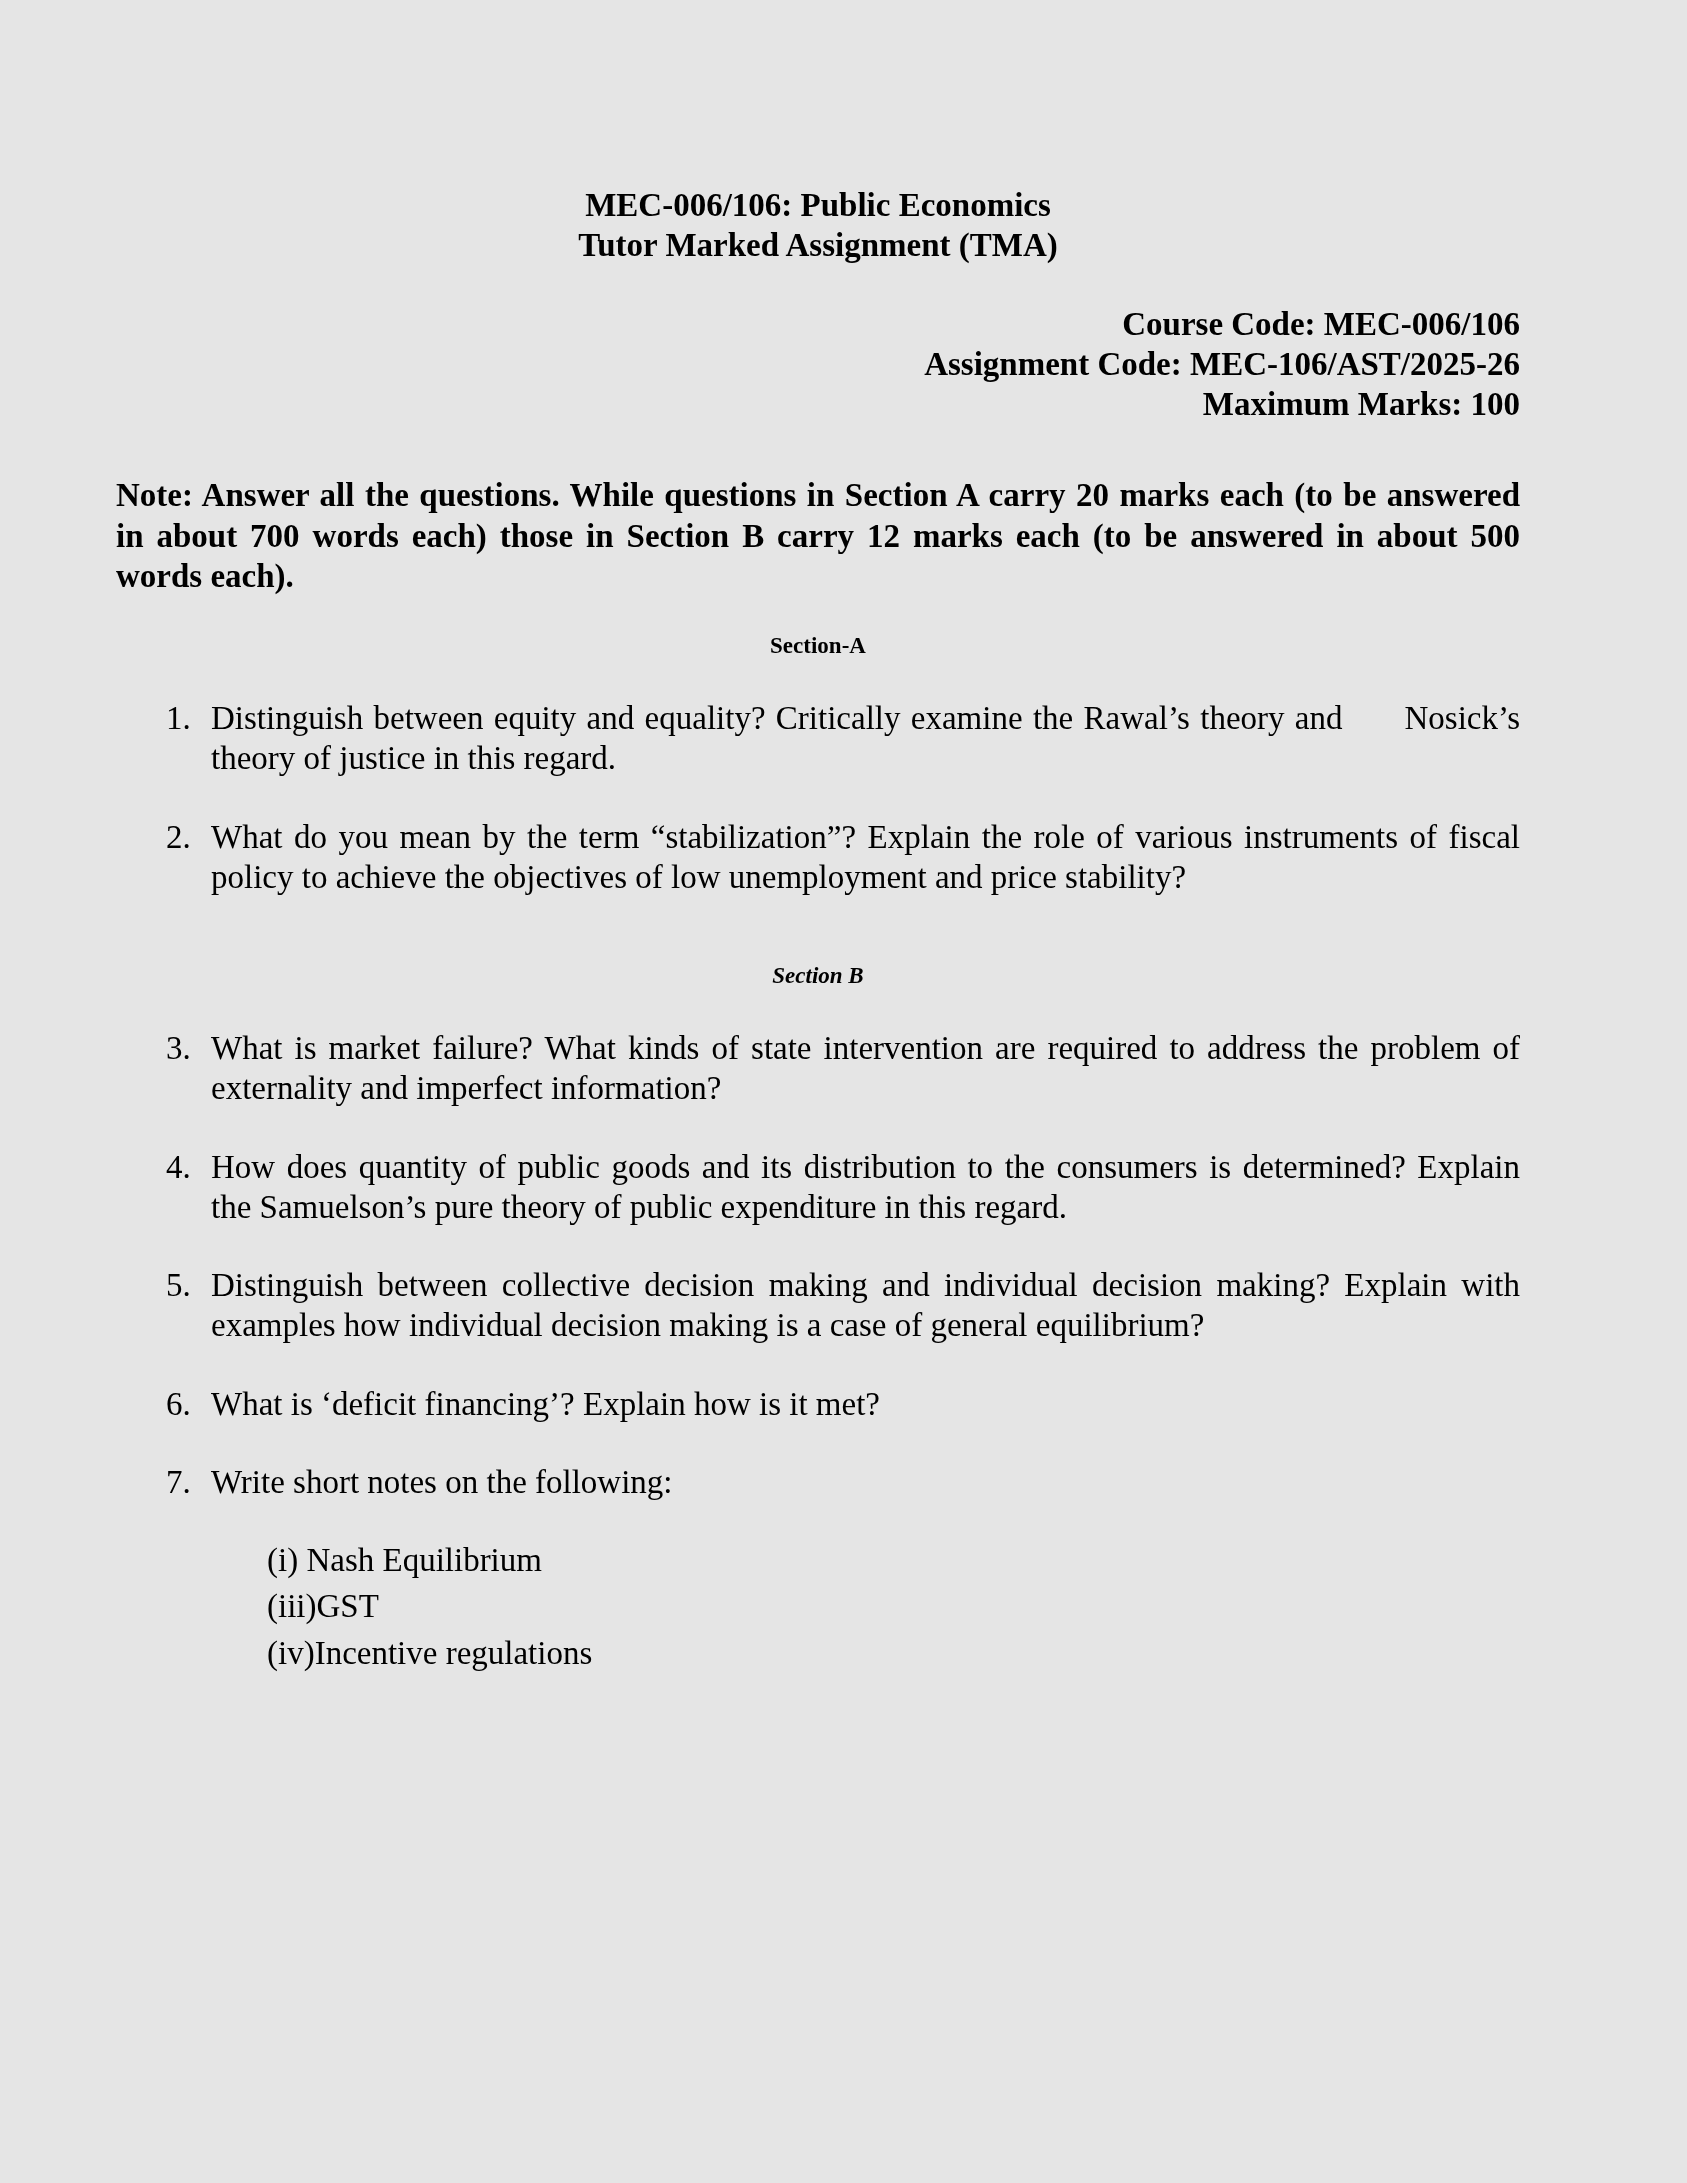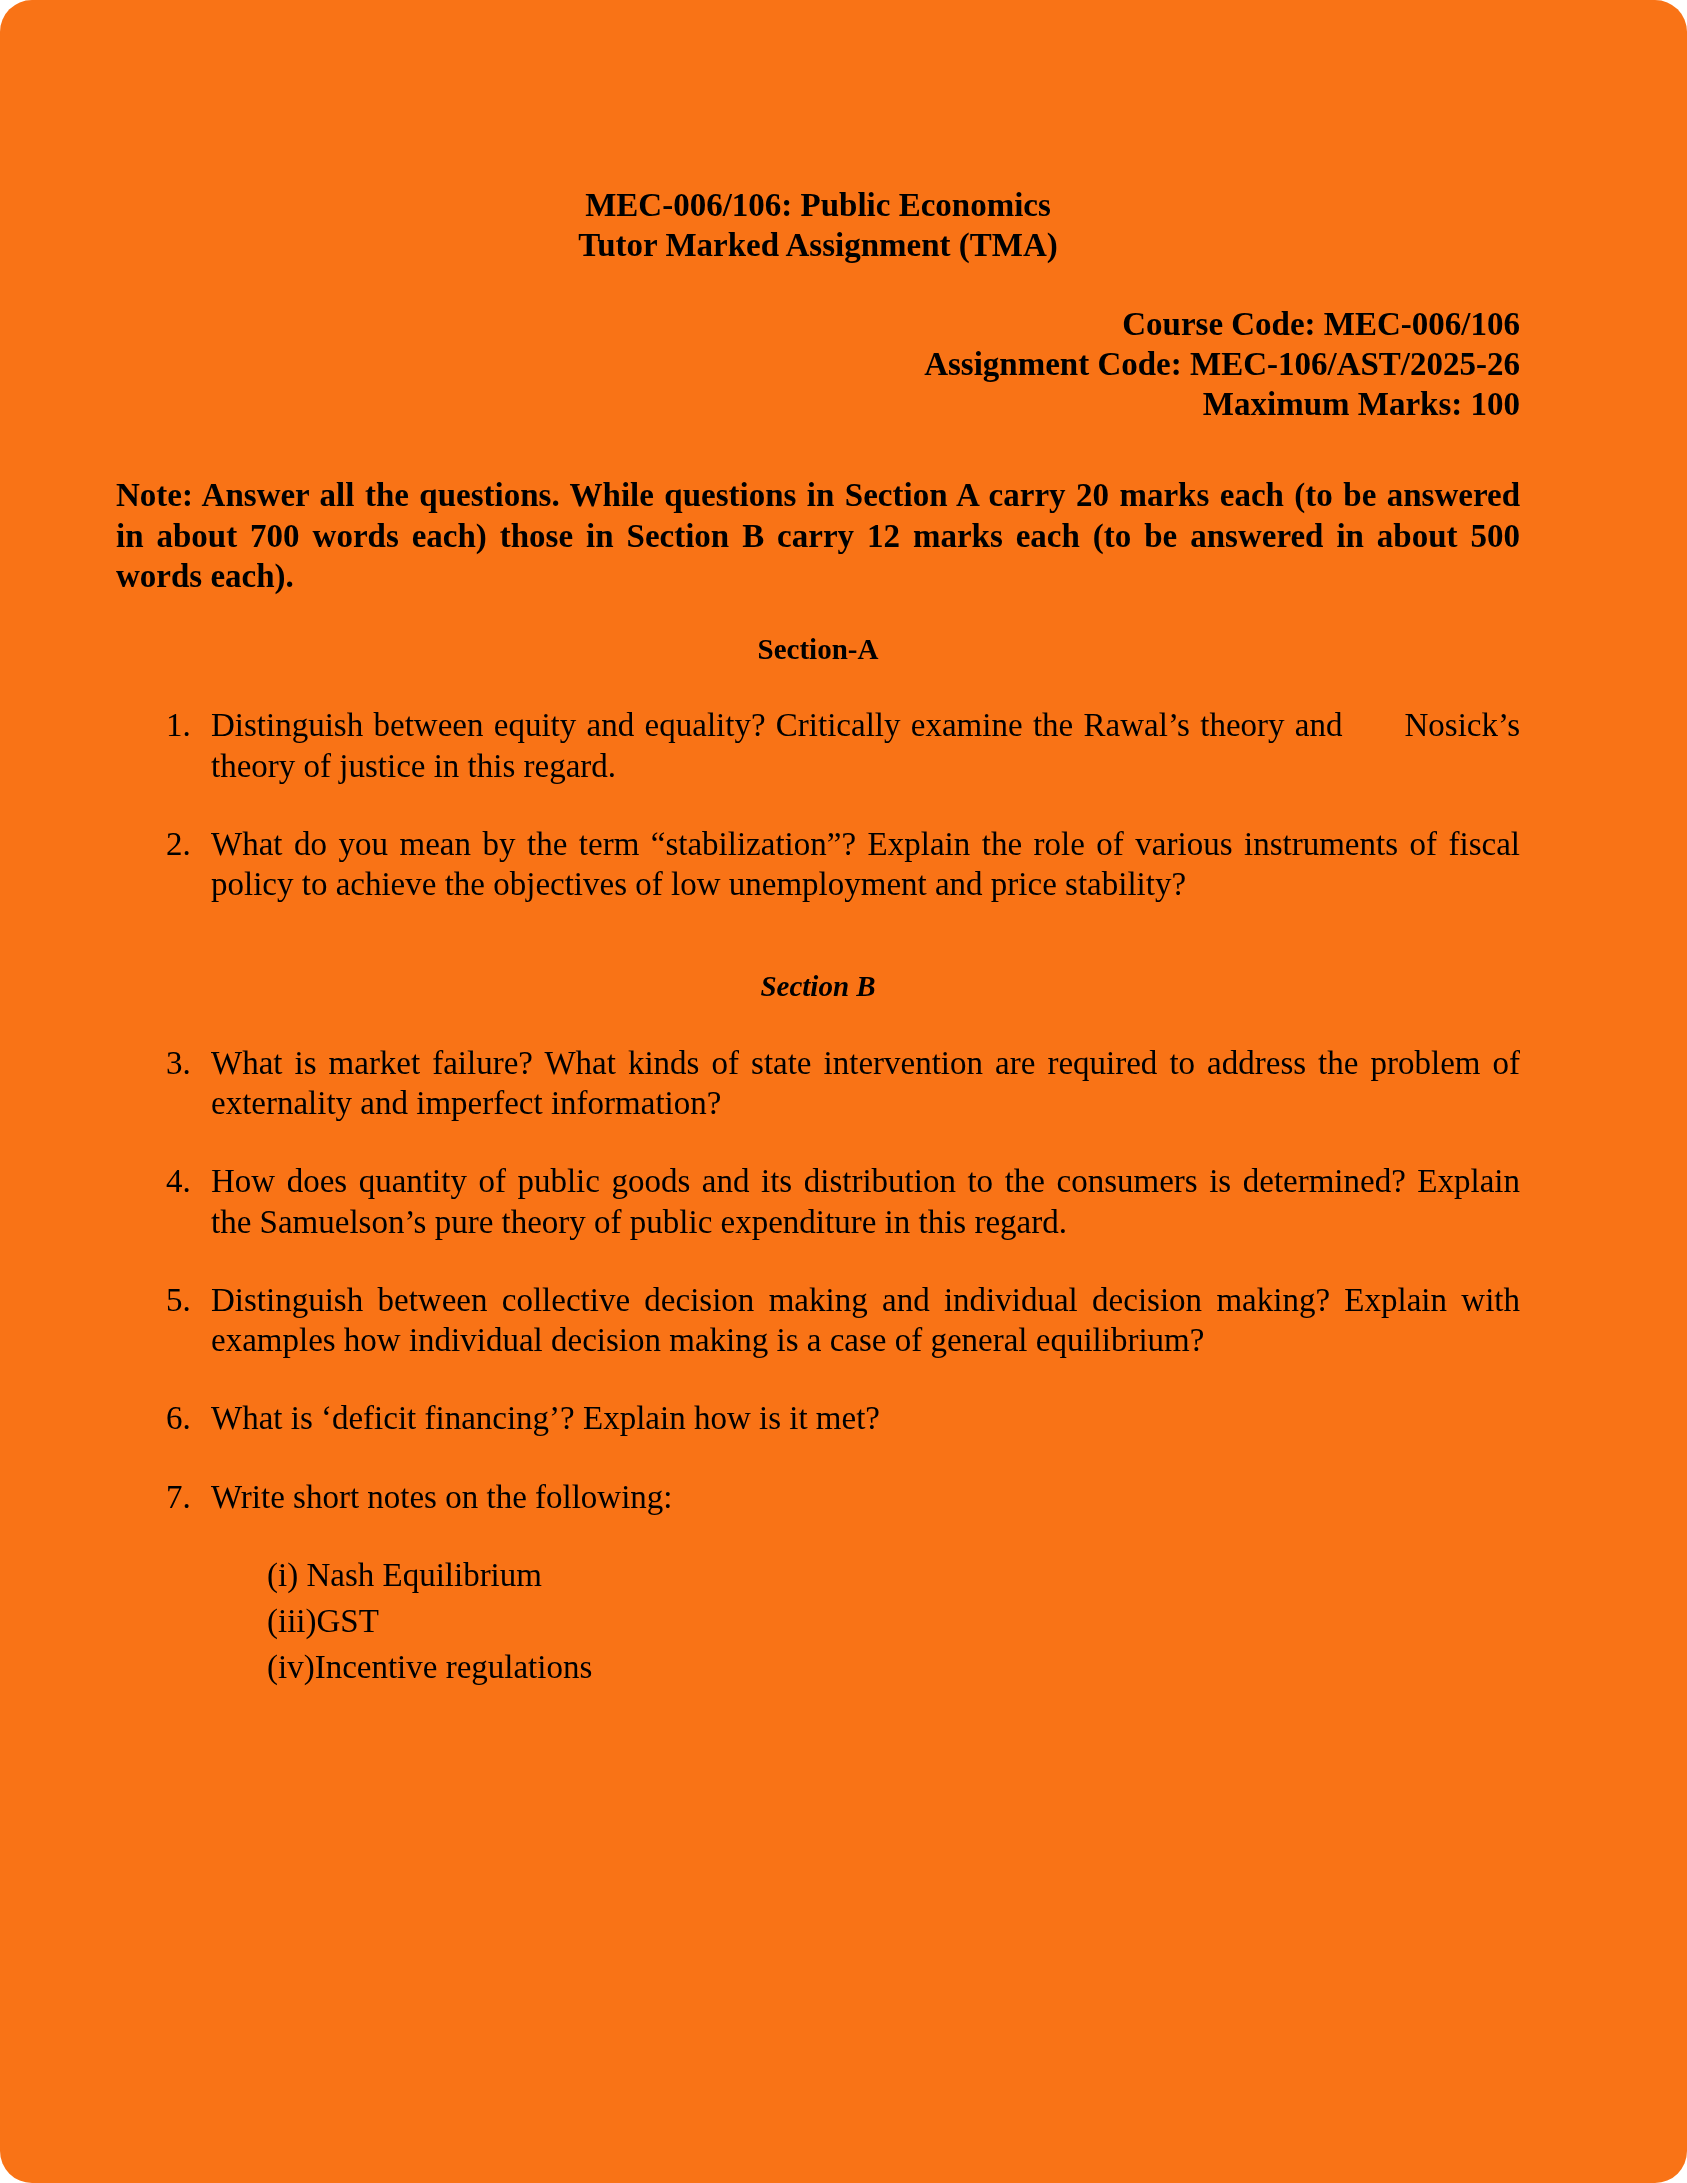--- a/index.html
+++ b/index.html
@@ -5,46 +5,45 @@
   html, body {
     margin: 0;
     padding: 0;
     background: #ffffff;
   }
   .page {
     position: relative;
     width: 1687px;
     height: 2183px;
     box-sizing: border-box;
-    background: #f97316;
+    background: #e5e5e5;
     color: #000000;
     padding: 185px 167px 0 116px;
     font-family: "Liberation Serif", "DejaVu Serif", serif;
     font-size: 33px;
     line-height: 1.22;
     overflow: hidden;
-    border-radius: 32px;
   }
   .title-block {
     text-align: center;
     font-weight: bold;
     margin: 0 0 38px 0;
   }
   .meta-block {
     text-align: right;
     font-weight: bold;
     margin: 0 0 51px 0;
   }
   .note {
     font-weight: bold;
     text-align: justify;
     margin: 0;
   }
   .section-heading {
-    font-size: 29px;
+    font-size: 23px;
     font-weight: bold;
     text-align: center;
     margin: 36px 0 38px 0;
   }
   .section-heading.second {
     margin-top: 65px;
     font-style: italic;
   }
   .q-row {
     display: flex;

